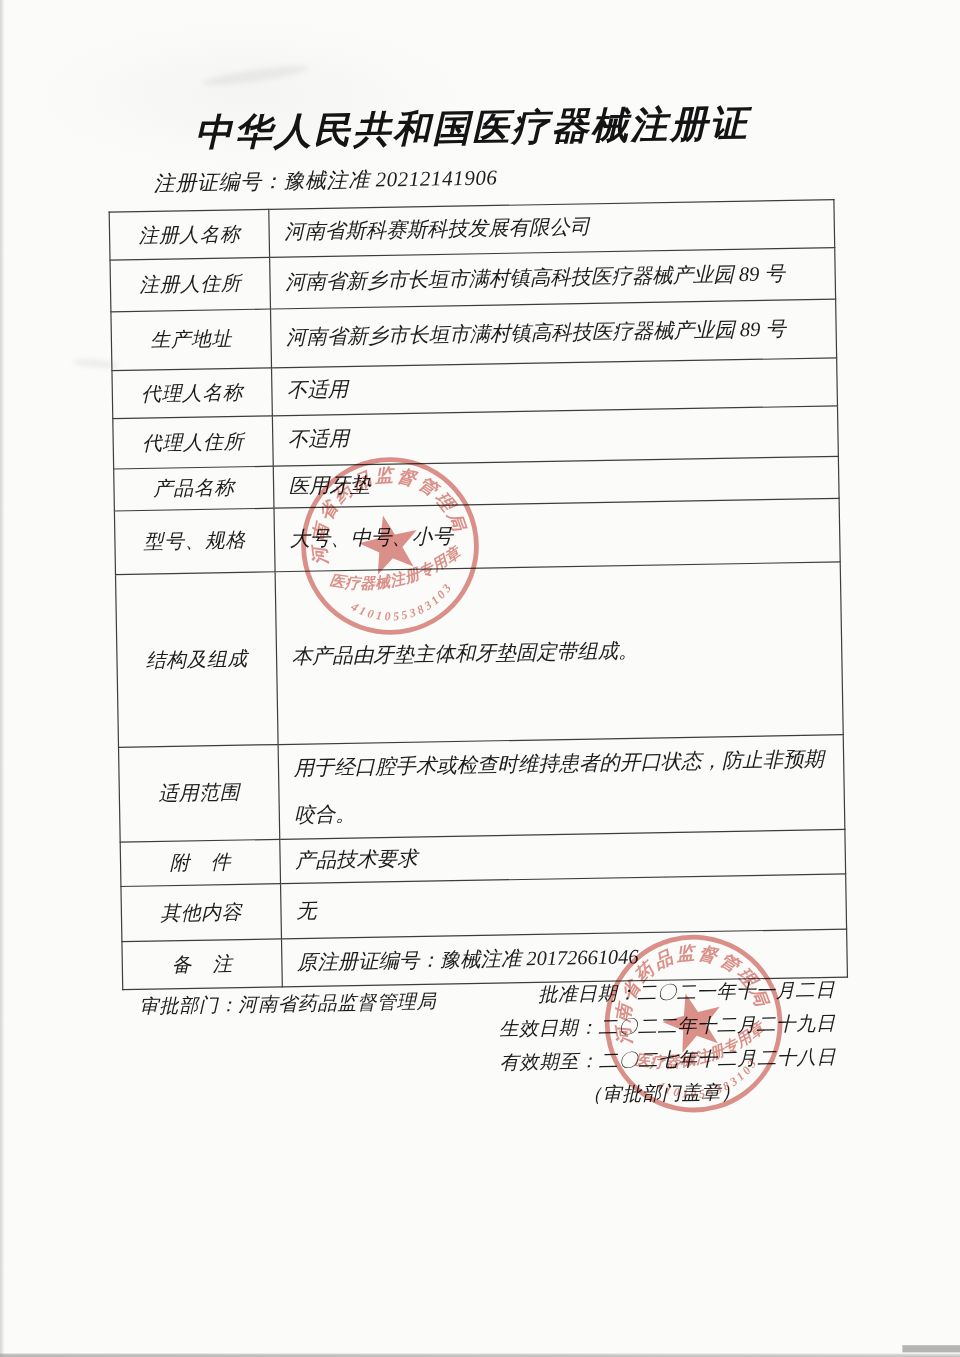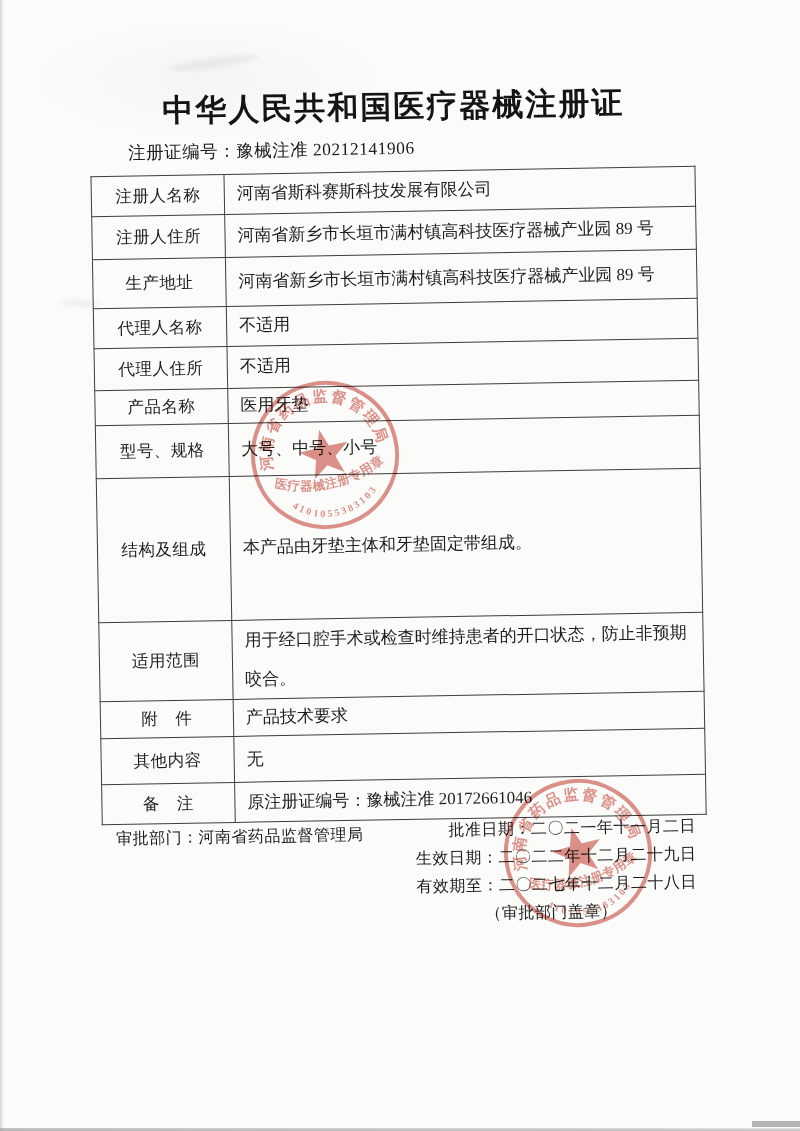--- a/index.html
+++ b/index.html
@@ -5,20 +5,21 @@
   html,body{margin:0;padding:0;background:#ffffff;}
   .page{
     position:relative;width:800px;height:1131px;overflow:hidden;
     background:
       radial-gradient(ellipse 260px 90px at 26% 7%, rgba(120,120,120,0.05), transparent 70%),
       linear-gradient(90deg, rgba(180,180,180,0.55) 0px, rgba(180,180,180,0) 4px),
       linear-gradient(0deg, rgba(160,160,160,0.5) 0px, rgba(160,160,160,0) 3px),
       #fbfbf9;
     font-family:"Liberation Serif","DejaVu Serif",serif;
     color:#1c1c1c;
+    font-style:italic;
   }
   .content{position:absolute;left:0;top:0;width:800px;height:1131px;
     transform:rotate(-1deg);transform-origin:400px 490px;}
   .doc-title{
     position:absolute;left:0;top:86px;width:800px;margin:0;
     text-align:center;font-size:31px;font-weight:700;letter-spacing:2px;color:#141414;
   }
   .cert-line{position:absolute;left:134px;top:136px;font-size:17.5px;letter-spacing:0.5px;}
   .cert-table{
     position:absolute;left:96px;top:171px;width:605px;

